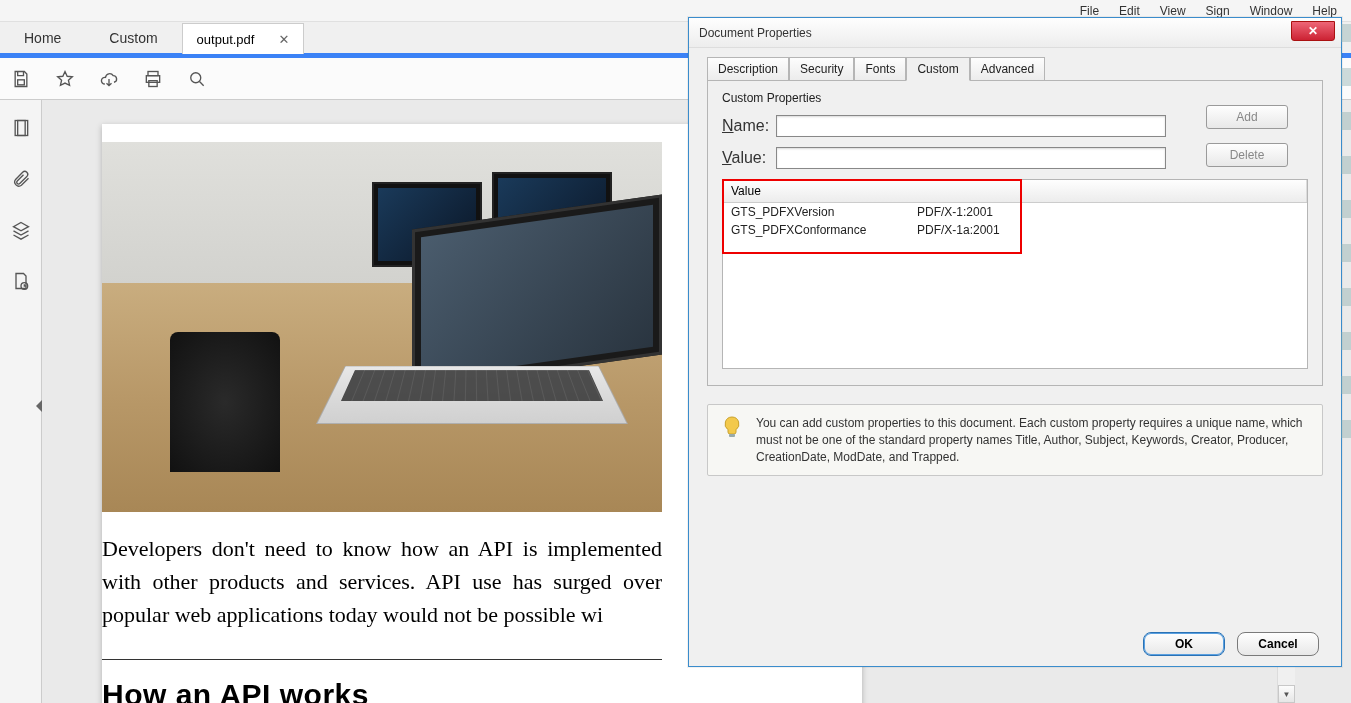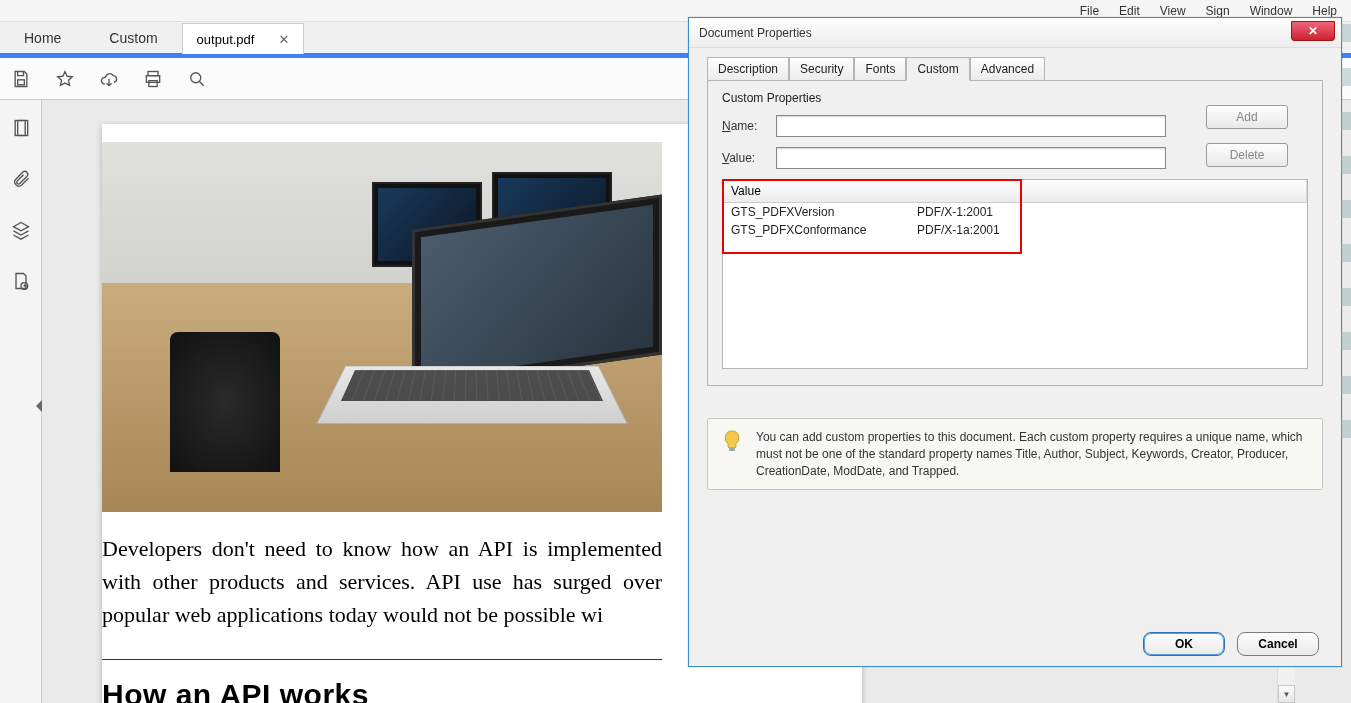--- a/index.html
+++ b/index.html
@@ -51,38 +51,38 @@
 .titlebar .ttl { flex: 1; }
 .closebtn { width: 44px; height: 20px; background: linear-gradient(#e67,#c23); color: #fff; text-align: center; line-height: 18px; border-radius: 0 0 3px 3px; margin-right: 6px; margin-top: -4px; font-size: 12px; cursor: pointer; border:1px solid #a11; font-weight:bold;}
 
 .dlgtabs { display: flex; padding: 8px 18px 0; gap: 0; }
 .dlgtab { padding: 4px 10px; border: 1px solid #b5b5b5; background: linear-gradient(#fdfdfd,#ececec); font-size: 12px; color: #222; cursor: pointer; position: relative; bottom: -1px; border-bottom: 1px solid #b5b5b5; }
 .dlgtab.active { background: #f0f0f0; border-bottom: 1px solid #f0f0f0; z-index: 2; }
 .tabframe { margin: 0 18px 8px; border: 1px solid #b5b5b5; background: #f0f0f0; padding: 10px 14px 16px; flex:0 0 auto; }
 
 .group-lbl { font-size: 12px; color: #222; margin-bottom: 10px; }
 .formrow { display: flex; align-items: center; margin-bottom: 10px; gap: 8px; }
-.formrow label { width: 46px; text-align: left; font-size: 12px; color: #333; }
+.formrow label { width: 46px; text-align: left; font-size: 16px; color: #333; }
 .formrow label .ul { text-decoration: underline; }
 .txtinput { flex: 0 0 390px; height: 22px; border: 1px solid #888; background: #fff; padding: 0 4px; box-shadow: inset 0 1px 2px rgba(0,0,0,.15); }
 .dbuttons { position:absolute; right:34px; top:108px; display:flex; flex-direction:column; gap:14px; }
 .dbtn { width: 82px; height: 24px; border: 1px solid #9a9a9a; background: linear-gradient(#fefefe,#e8e8e8); font-size: 12px; color: #888; text-align: center; line-height: 22px; border-radius: 3px; cursor: pointer; }
 
 .proptable { border: 1px solid #b5b5b5; background: #fff; height: 190px; margin-top: 8px; position: relative; }
 .redbox { position: absolute; top: -1px; left: -1px; width: 300px; height: 75px; border: 2px solid #e00; pointer-events: none; }
 .pthead { display: flex; background: linear-gradient(#fefefe,#ececec); border-bottom: 1px solid #ccc; }
 .pthead > div { padding: 4px 8px; border-right: 1px solid #dcdcdc; font-size: 12px; }
 .pthead .c1 { width: 186px; }
 .pthead .c2 { flex: 1; }
 .ptrow { display: flex; font-size: 12px; color: #222; }
 .ptrow > div { padding: 2px 8px; }
 .ptrow .c1 { width: 186px; }
 .ptrow .c2 { flex: 1; }
 
-.infobox { margin: 24px 18px; border: 1px solid #c8c8c8; background: #f7f7f4; padding: 10px 12px; display: flex; gap: 12px; align-items: flex-start; border-radius:2px; }
+.infobox { margin: 10px 18px; border: 1px solid #c8c8c8; background: #f7f7f4; padding: 10px 12px; display: flex; gap: 12px; align-items: flex-start; border-radius:2px; }
 .bulb { width: 24px; height: 24px; flex-shrink: 0; }
 .infotext { font-size: 12px; color: #333; line-height: 1.4; }
 
 .dlgfooter { position:absolute; bottom:10px; right:22px; display: flex; gap: 12px; }
 .dlgfooter .btn { width: 82px; height: 24px; border: 1px solid #7a7a7a; background: linear-gradient(#fefefe,#e8e8e8); font-size: 12px; text-align: center; line-height: 22px; border-radius: 8px; cursor: pointer; font-weight: bold; }
 .dlgfooter .btn.primary { border: 1px solid #2a72b5; box-shadow: 0 0 0 1px #5aa0e0 inset; }
 
 .rstrip { position: absolute; top: 18px; right: 0; width: 10px; height: 680px; display:flex; flex-direction:column; gap:26px; padding-top:6px; }
 .rstrip div { height: 18px; background: #8aa; opacity:.4; }
 

